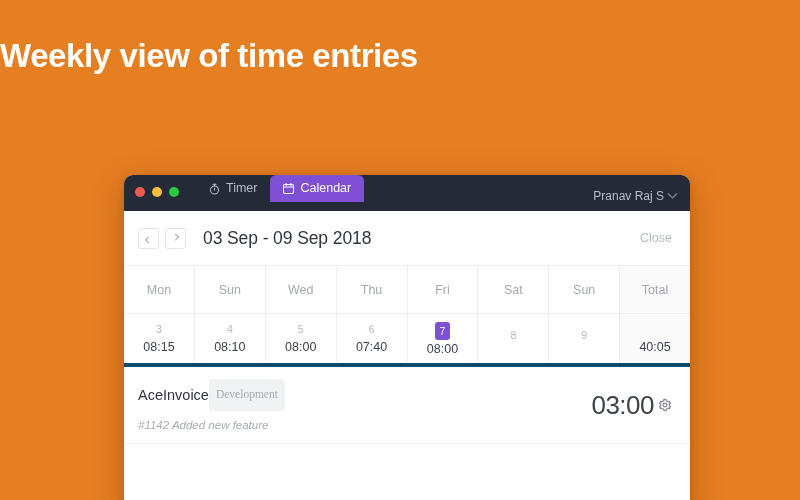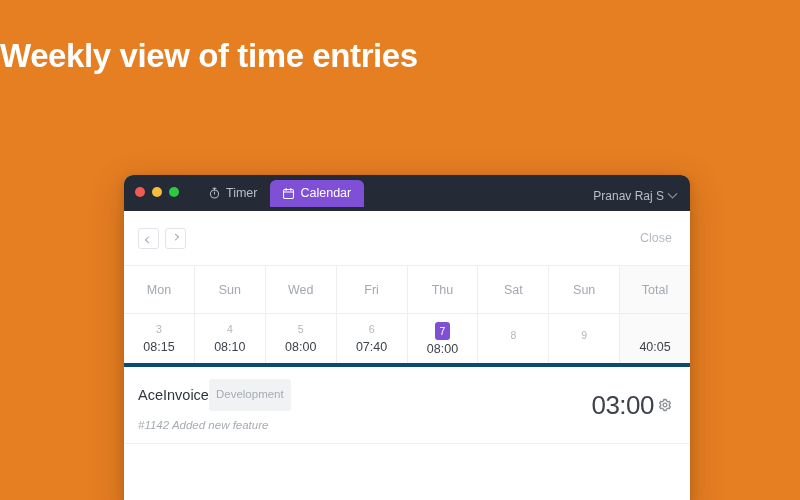--- a/index.html
+++ b/index.html
@@ -67,21 +67,21 @@
     height: 36px;
     padding-bottom: 2px;
   }
   .dot { width: 10px; height: 10px; border-radius: 50%; display: block; }
   .dot.red    { background: #f25a56; }
   .dot.yellow { background: #f6bd3b; }
   .dot.green  { background: #2cc840; }
 
   .tabs {
     display: flex;
-    align-items: center;
+    align-items: flex-start;
     margin-left: 17px;
     height: 36px;
     margin-top: 8px;
   }
 
   .tab {
     display: flex;
     align-items: center;
     gap: 6px;
     height: 27px;
@@ -243,20 +243,21 @@
     line-height: 1;
   }
 
   .entry-tag {
     background: #f1f2f4;
     color: #a6abb3;
     font-size: 11.5px;
     border-radius: 3px;
     padding: 10px 7px;
     line-height: 1;
+    font-family: Liberation Serif, serif;
   }
 
   .entry-desc {
     font-size: 11.5px;
     color: #a6abb3;
     line-height: 1;
     font-style: italic;
   }
 
   .entry-right {
@@ -341,41 +342,42 @@
     <div class="toolbar">
       <div class="nav-group">
         <div class="nav-btn prev">
           <span class="cv"></span>
         </div>
         <div class="nav-btn next">
           <span class="cv"></span>
         </div>
       </div>
 
+      <div class="date-range">03 Sep - 09 Sep 2018</div>
 
       <div class="close-link">Close</div>
     </div>
 
     <div class="week-table">
 
       <div class="wt-row head">
         <div class="wt-cell">
           <span class="dayname">Mon</span>
         </div>
         <div class="wt-cell">
           <span class="dayname">Sun</span>
         </div>
         <div class="wt-cell">
           <span class="dayname">Wed</span>
         </div>
         <div class="wt-cell">
+          <span class="dayname">Thu</span>
+        </div>
+        <div class="wt-cell">
           <span class="dayname">Fri</span>
-        </div>
-        <div class="wt-cell">
-          <span class="dayname">Thu</span>
         </div>
         <div class="wt-cell">
           <span class="dayname">Sat</span>
         </div>
         <div class="wt-cell">
           <span class="dayname">Sun</span>
         </div>
         <div class="wt-cell total">
           <span class="dayname">Total</span>
         </div>

